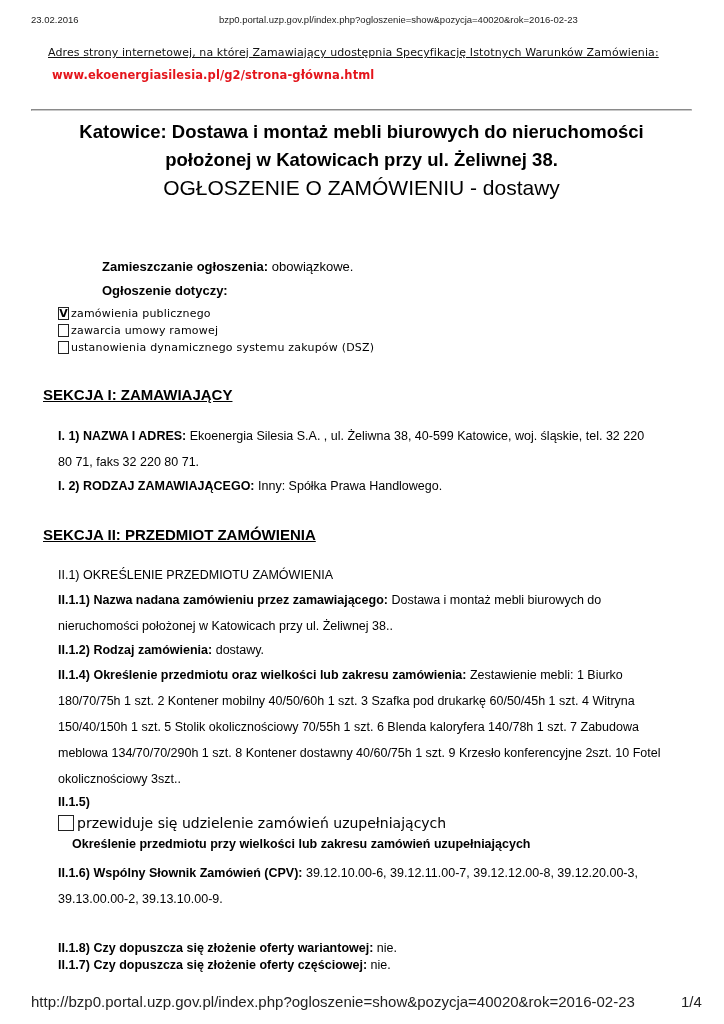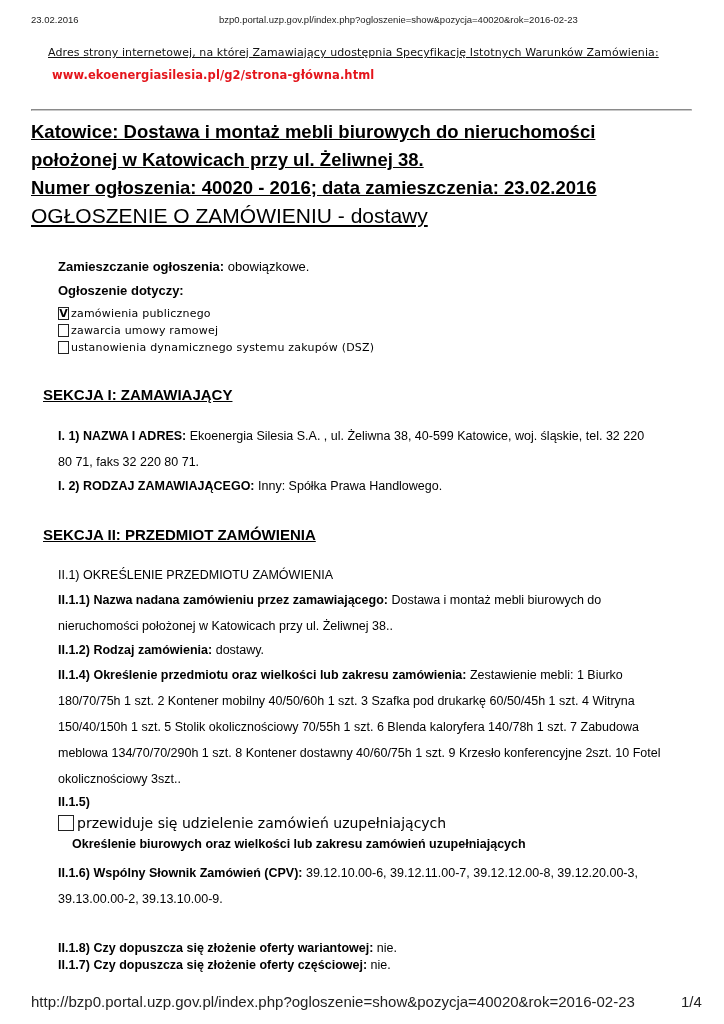--- a/index.html
+++ b/index.html
@@ -31,36 +31,35 @@
       color: #e4151b; font-weight: bold; text-decoration: none; font-size: 11.5px;
     }
     .rule {
       position: absolute; left: 31px; top: 109px; width: 661px; height: 2px;
       border-top: 1px solid #8a8a8a; border-bottom: 1px solid #c8c8c8;
       border-left: 1px solid #8a8a8a; border-right: 1px solid #c8c8c8;
       box-sizing: border-box; background: #f2f2f2;
     }
 
     .title-block {
-      position: absolute; left: 31px; top: 118px; width: 661px; 
+      position: absolute; left: 31px; top: 118px; width: 661px; text-align: center;
       font-family: "Liberation Sans", sans-serif;
-      text-decoration: underline;
     }
     .title-block .t {
       font-weight: bold; font-size: 18.5px; line-height: 28px; display: block;
     }
     .title-block .sub {
       font-size: 21px; line-height: 28px; display: block; font-weight: normal;
     }
 
     .para {
       position: absolute; left: 58px; font-family: "Liberation Sans", sans-serif;
       font-size: 13px; line-height: 18px;
     }
-    .para b { font-weight: bold; }
+    .para b { font-weight: bold; margin-left: 44px; }
     .cb-list {
       position: absolute; left: 58px; top: 305px;
       font-family: "DejaVu Sans", sans-serif; font-size: 11px;
     }
     .cb-row { height: 17px; display: flex; align-items: center; }
     .cb {
       width: 11px; height: 13px; border: 1px solid #222; box-sizing: border-box;
       display: inline-flex; align-items: center; justify-content: center;
       font-family: "DejaVu Sans", sans-serif; font-weight: bold; font-size: 11px;
       line-height: 11px; margin-right: 2px;
@@ -99,21 +98,20 @@
 <div class="siwz">
   <span class="label">Adres strony internetowej, na której Zamawiający udostępnia Specyfikację Istotnych Warunków Zamówienia:</span>
   <a class="link">www.ekoenergiasilesia.pl/g2/strona-główna.html</a>
 </div>
 
 <div class="rule"></div>
 
 <div class="title-block">
   <span class="t">Katowice: Dostawa i montaż mebli biurowych do nieruchomości</span>
   <span class="t">położonej w Katowicach przy ul. Żeliwnej 38.</span>
-  <span class="t">Numer ogłoszenia: 40020 - 2016; data zamieszczenia: 23.02.2016</span>
   <span class="sub">OGŁOSZENIE O ZAMÓWIENIU - dostawy</span>
 </div>
 
 <div class="para" style="top:258px;">
   <b>Zamieszczanie ogłoszenia:</b>
   <span>obowiązkowe.</span>
 </div>
 <div class="para" style="top:282px;">
   <b>Ogłoszenie dotyczy:</b>
 </div>
@@ -162,21 +160,21 @@
   <span>Zestawienie mebli: 1 Biurko 180/70/75h 1 szt. 2 Kontener mobilny 40/50/60h 1 szt. 3 Szafka pod drukarkę 60/50/45h 1 szt. 4 Witryna 150/40/150h 1 szt. 5 Stolik okolicznościowy 70/55h 1 szt. 6 Blenda kaloryfera 140/78h 1 szt. 7 Zabudowa meblowa 134/70/70/290h 1 szt. 8 Kontener dostawny 40/60/75h 1 szt. 9 Krzesło konferencyjne 2szt. 10 Fotel okolicznościowy 3szt..</span>
 </div>
 <div class="body-text" style="top:789px;">
   <b>II.1.5)</b>
 </div>
 
 <div class="sub-cb-row">
   <span class="cb"></span>
   <span>przewiduje się udzielenie zamówień uzupełniających</span>
 </div>
-<div class="sub-desc">Określenie biurowych oraz wielkości lub zakresu zamówień uzupełniających</div>
+<div class="sub-desc">Określenie przedmiotu przy wielkości lub zakresu zamówień uzupełniających</div>
 
 <div class="body-text" style="top:860px;">
   <b>II.1.6) Wspólny Słownik Zamówień (CPV):</b>
   <span>39.12.10.00-6, 39.12.11.00-7, 39.12.12.00-8, 39.12.20.00-3, 39.13.00.00-2, 39.13.10.00-9.</span>
 </div>
 <div class="body-text" style="top:952px;">
   <b>II.1.7) Czy dopuszcza się złożenie oferty częściowej:</b>
   <span>nie.</span>
 </div>
 <div class="body-text" style="top:935px;">

